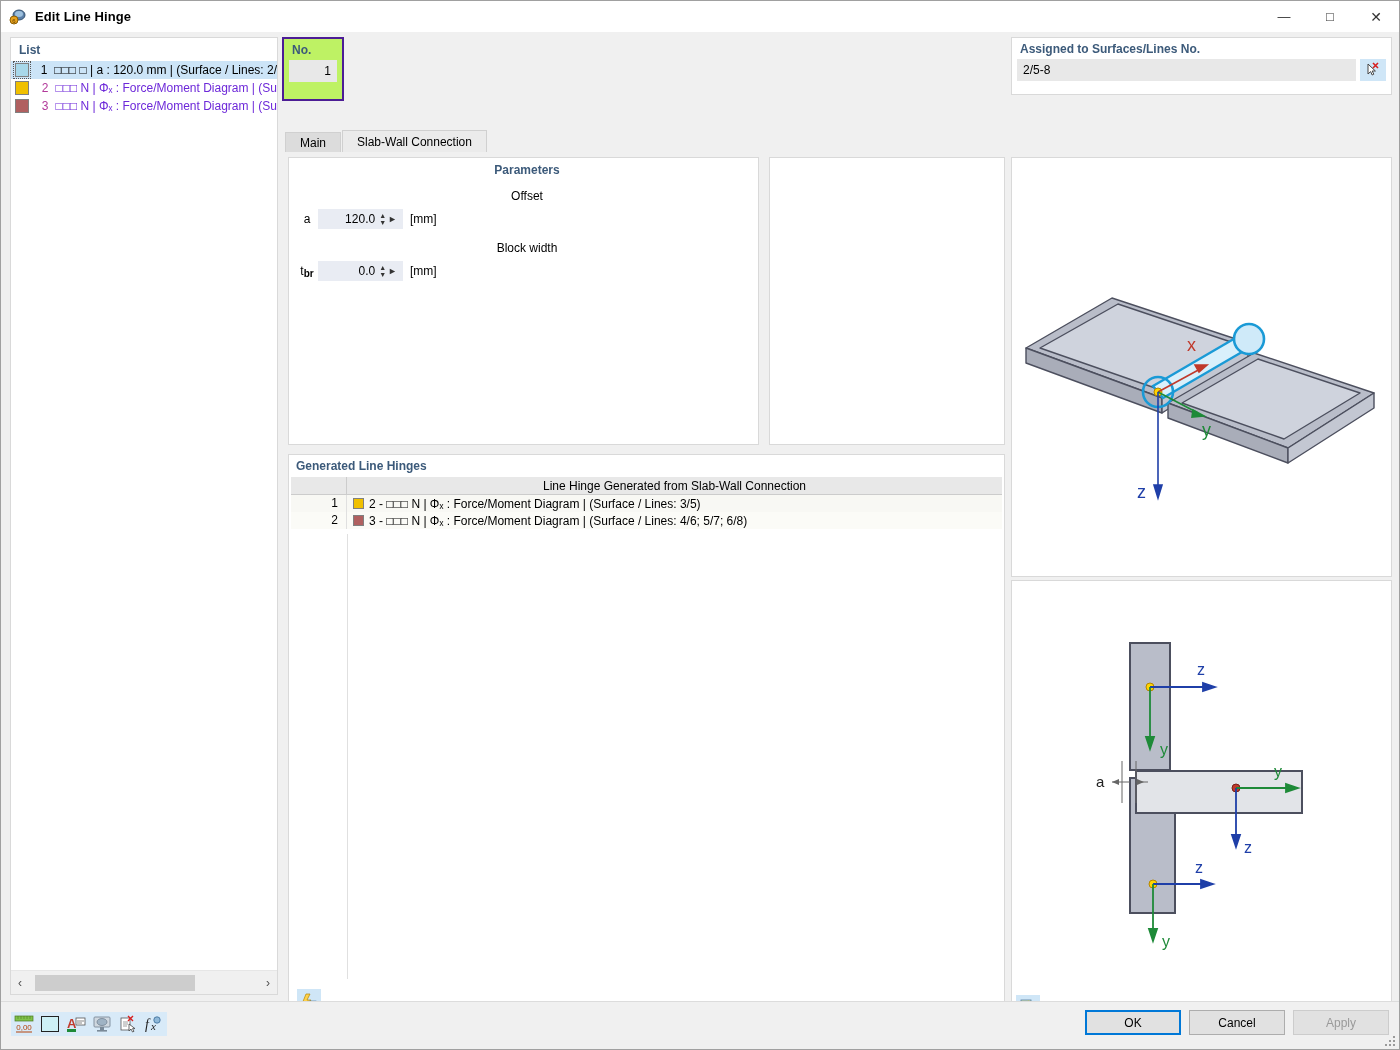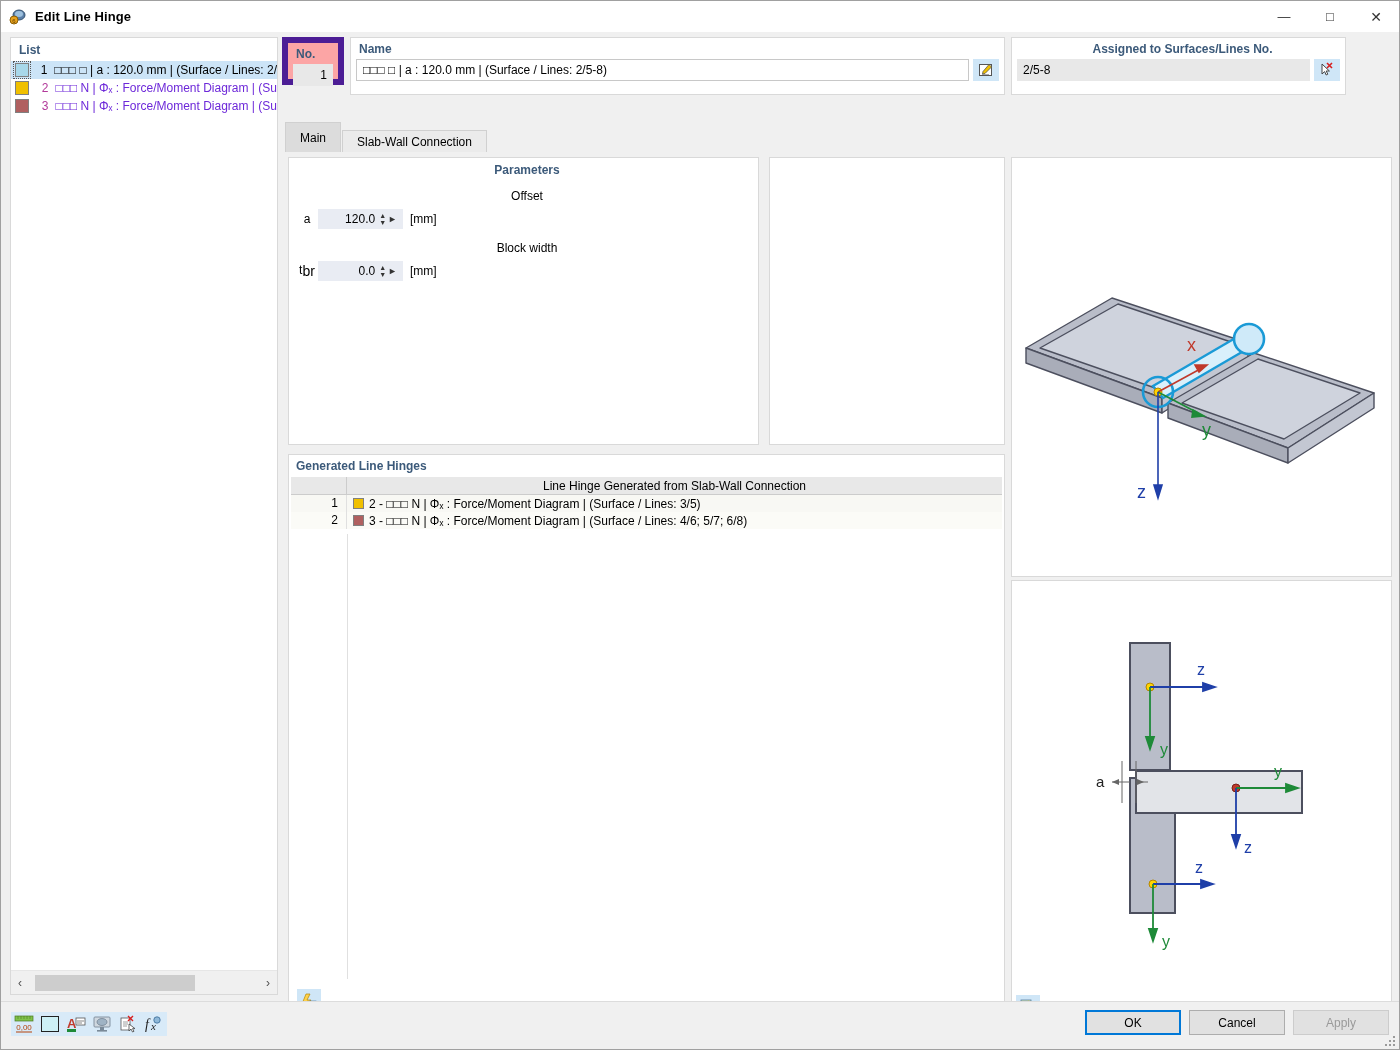--- a/index.html
+++ b/index.html
@@ -87,22 +87,22 @@
   }
   .tb-btn {
     width: 24px; height: 24px; background: #cfe6f7;
     display: flex; align-items: center; justify-content: center;
     position: relative;
   }
   .tb-btn.xbtn { margin-left: auto; background:#cfe6f7; }
 
   
   .no-panel {
-    position: absolute; left: 281px; top: 5px; width: 62px; height: 48px;
-    background: #fca5a5; border: 6px solid #4c1d95;
+    position: absolute; left: 281px; top: 5px; width: 62px; height: 64px;
+    background: #bef264; border: 2px solid #4c1d95;
   }
   .panel-label {
     font-weight: bold; color:#3c5a7a; font-size: 12px;
     padding: 4px 0 0 8px;
   }
   .no-value {
     margin: 3px 5px 0 5px; height: 22px; background:#e8e8e8;
     display:flex; align-items:center; justify-content:flex-end;
     padding-right: 6px; font-size:12px;
   }
@@ -115,36 +115,36 @@
     flex: 1; height: 22px; background:#ffffff; border:1px solid #c8c8c8;
     display:flex; align-items:center; padding-left: 6px; font-size: 12px;
   }
   .icon-btn {
     width: 26px; height: 22px; background: #cfe6f7;
     display:flex; align-items:center; justify-content:center;
   }
 
   
   .assigned-panel {
-    position: absolute; left: 1010px; top: 5px; width: 335px; height: 58px;
-    background:#ffffff; border:1px solid #d9d9d9;text-align:center;
+    position: absolute; left: 1010px; top: 5px; width: 381px; height: 58px;
+    background:#ffffff; border:1px solid #d9d9d9;
   }
   .assigned-row { display:flex; align-items:center; margin: 3px 5px 0 5px; gap: 4px;}
   .assigned-input {
     flex: 1; height: 22px; background:#e8e8e8;
     display:flex; align-items:center; padding-left: 6px; font-size:12px;
   }
 
   
   .tabstrip {
     position: absolute; left: 284px; top: 98px; width: 720px; height: 22px;
     display: flex; align-items: flex-end;
   }
   .tab {
-    height: 30px; padding: 0 14px; background: #dcdcdc;
+    height: 20px; padding: 0 14px; background: #dcdcdc;
     display:flex; align-items:center; font-size: 12px; color:#000;
     border: 1px solid #d0d0d0; border-bottom: none; margin-right: 1px;
   }
   .tab.active { background: #ebebeb; height: 22px; }
 
   
   .params-panel {
     position: absolute; left: 287px; top: 125px; width: 471px; height: 288px;
     background: #ffffff; border: 1px solid #d9d9d9; text-align: center;
   }
@@ -160,21 +160,21 @@
     font-size: 12px; padding-right: 4px; position: relative;
   }
   .spin .val { padding-right: 4px; }
   .spin-arrows {
     display:flex; flex-direction: column; justify-content:center;
     height: 18px; margin-right: 2px;
   }
   .spin-arrows span { font-size: 7px; line-height: 7px; color:#333; }
   .spin-tri { font-size: 9px; color:#333; margin-right: 2px;}
   .unit { margin-left: 7px; font-size: 12px; }
-  .sub { font-size: 14px; vertical-align: -2px; }
+  .sub { font-size: 10px; vertical-align: -2px; font-weight: bold; }
 
   
   .mid-panel {
     position: absolute; left: 768px; top: 125px; width: 236px; height: 288px;
     background: #ffffff; border: 1px solid #d9d9d9;
   }
 
   
   .gen-panel {
     position: absolute; left: 287px; top: 422px; width: 717px; height: 570px;
@@ -342,33 +342,20 @@
           <path d="M3 3 L15 15 M15 3 L3 15" stroke="#d81f1f" stroke-width="3" stroke-linecap="round"></path>
         </svg>
       </div>
     </div>
 
     <div class="no-panel">
       <div class="panel-label">No.</div>
       <div class="no-value">1</div>
     </div>
 
-    <div class="name-panel">
-      <div class="panel-label">Name</div>
-      <div class="name-row">
-        <div class="name-input">□□□ □ | a : 120.0 mm | (Surface / Lines: 2/5-8)</div>
-        <div class="icon-btn">
-          <svg width="16" height="15" viewBox="0 0 16 15">
-            <rect x="1.5" y="1.5" width="12" height="11" fill="#fff" stroke="#555"></rect>
-            <path d="M11 1.5 L13.5 4 L7 10.5 L4.5 11 L5 8.5 Z" fill="#f0c000" stroke="#555" stroke-width=".8"></path>
-            <path d="M4 12 L11 12" stroke="#555" stroke-width="1"></path>
-          </svg>
-        </div>
-      </div>
-    </div>
 
     <div class="assigned-panel">
       <div class="panel-label">Assigned to Surfaces/Lines No.</div>
       <div class="assigned-row">
         <div class="assigned-input">2/5-8</div>
         <div class="icon-btn">
           <svg width="16" height="16" viewBox="0 0 16 16">
             <path d="M3 2 L3 12 L5.6 9.6 L7.2 13 L8.8 12.2 L7.2 9 L10.4 9 Z" fill="#fff" stroke="#444" stroke-width="1"></path>
             <path d="M8 1 L13 6 M13 1 L8 6" stroke="#d81f1f" stroke-width="1.6"></path>
           </svg>

